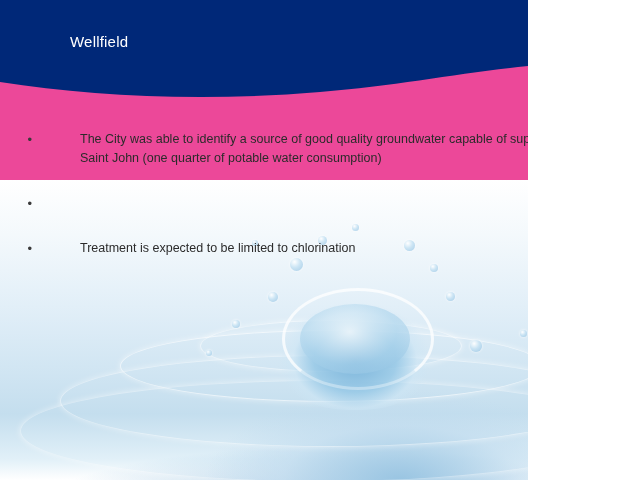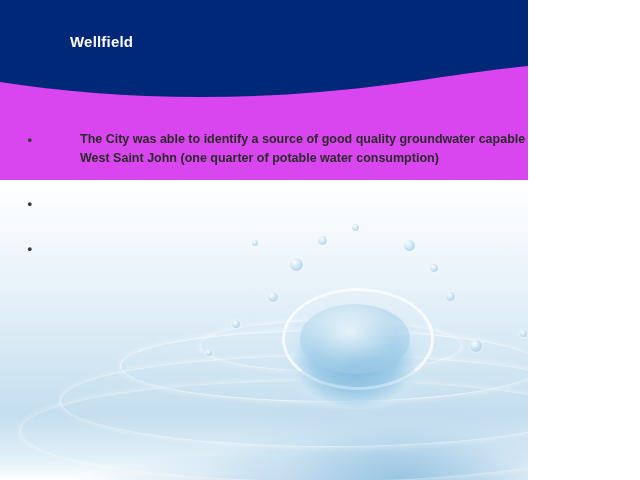--- a/index.html
+++ b/index.html
@@ -10,23 +10,22 @@
     width: 640px;
     height: 480px;
     background: #ffffff;
     font-family: "Liberation Sans", sans-serif;
     overflow: hidden;
   }
   .slide {
     position: relative;
     width: 528px;
     height: 480px;
-    background: #d946ef;
+    background: #ec4899;
     overflow: hidden;
-    font-weight: bold;
   }
 
   
   .water-layer {
     position: absolute;
     left: 0;
     bottom: 0;
     width: 640px;
     height: 300px;
     overflow: hidden;
@@ -196,16 +195,17 @@
   <div class="content">
     <div class="bullet">
       <div class="dot">•</div>
       <div class="text">The City was able to identify a source of good quality groundwater capable of supplying West Saint John (one quarter of potable water consumption)</div>
     </div>
     <div class="bullet">
       <div class="dot">•</div>
     </div>
     <div class="bullet">
       <div class="dot">•</div>
+      <div class="text">Treatment is expected to be limited to chlorination</div>
     </div>
   </div>
 
 </div>
 
 </body></html>

